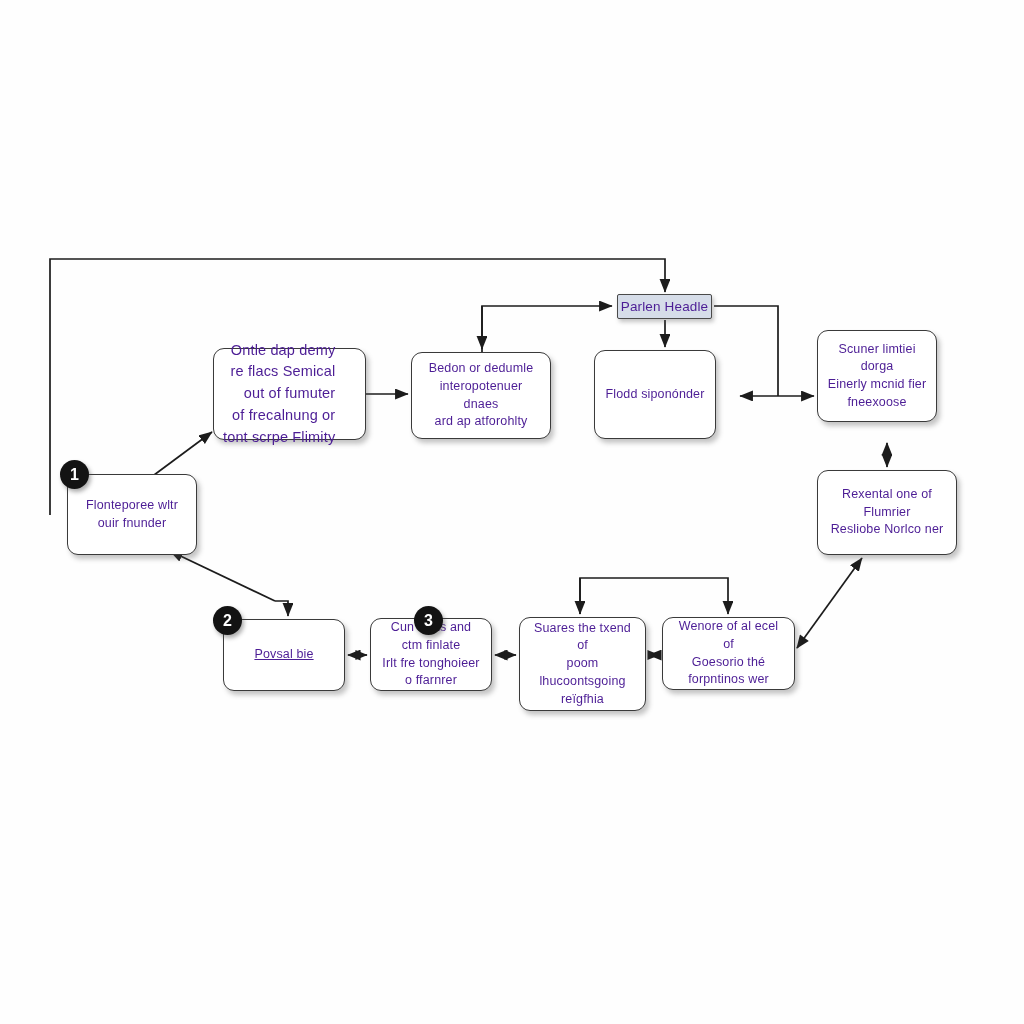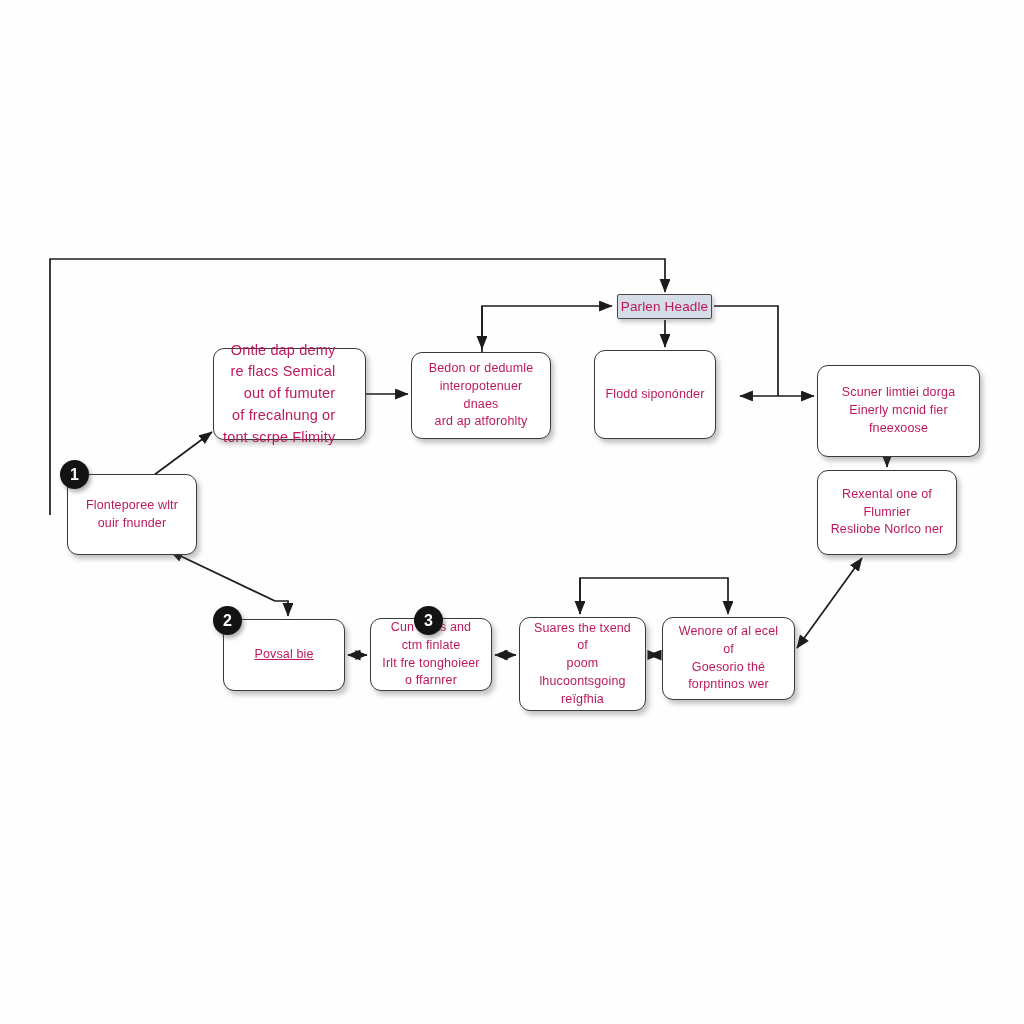--- a/index.html
+++ b/index.html
@@ -32,21 +32,21 @@
     position: absolute;
     box-sizing: border-box;
     background: #ffffff;
     border: 1.3px solid #3a3a3a;
     border-radius: 11px;
     box-shadow: 3px 4px 5px rgba(80,80,80,0.33);
     display: flex;
     align-items: center;
     justify-content: center;
     text-align: center;
-    color: #be185d;
+    color: #4c1d95;
     font-size: 12.5px;
     line-height: 1.42;
     padding: 6px 9px;
     white-space: pre-line;
     letter-spacing: 0.15px;
   }
   .node.tall-text {
     font-size: 14.5px;
     line-height: 1.5;
     text-align: right;
@@ -138,40 +138,40 @@
 out of fumuter
 of frecalnung or
 tont scrpe Flimity</div>
 
   <div class="node" style="left:411px; top:352px; width:140px; height:87px;">Bedon or dedumle
 interopotenuer dnaes
 ard ap atforohlty</div>
 
   <div class="node" style="left:594px; top:350px; width:122px; height:89px;">Flodd siponónder</div>
 
-  <div class="node" style="left:817px; top:365px; width:163px; height:92px;">Scuner limtiei dorga
+  <div class="node" style="left:817px; top:330px; width:120px; height:92px;">Scuner limtiei dorga
 Einerly mcnid fier fneexoose</div>
 
   <div class="node" style="left:817px; top:470px; width:140px; height:85px;">Rexental one of Flumrier
 Resliobe Norlco ner</div>
 
   <div class="node" style="left:67px; top:474px; width:130px; height:81px;">Flonteporee wltr
 ouir fnunder</div>
 
   <div class="node" style="left:223px; top:619px; width:122px; height:72px;text-decoration:underline;">Povsal bie</div>
 
   <div class="node" style="left:370px; top:618px; width:122px; height:73px;">Cun durts and ctm finlate
 Irlt fre tonghoieer
 o ffarnrer</div>
 
   <div class="node" style="left:519px; top:617px; width:127px; height:94px;">Suares the txend of
 poom lhucoontsgoing
 reïgfhia</div>
 
-  <div class="node" style="left:662px; top:617px; width:133px; height:83px;">Wenore of al ecel of
+  <div class="node" style="left:662px; top:617px; width:133px; height:73px;">Wenore of al ecel of
 Goesorio thé
 forpntinos wer</div>
 
   <div class="badge" style="left:60px; top:460px;">1</div>
 
   <div class="badge" style="left:213px; top:606px;">2</div>
 
   <div class="badge" style="left:414px; top:606px;">3</div>
 
 </div>

